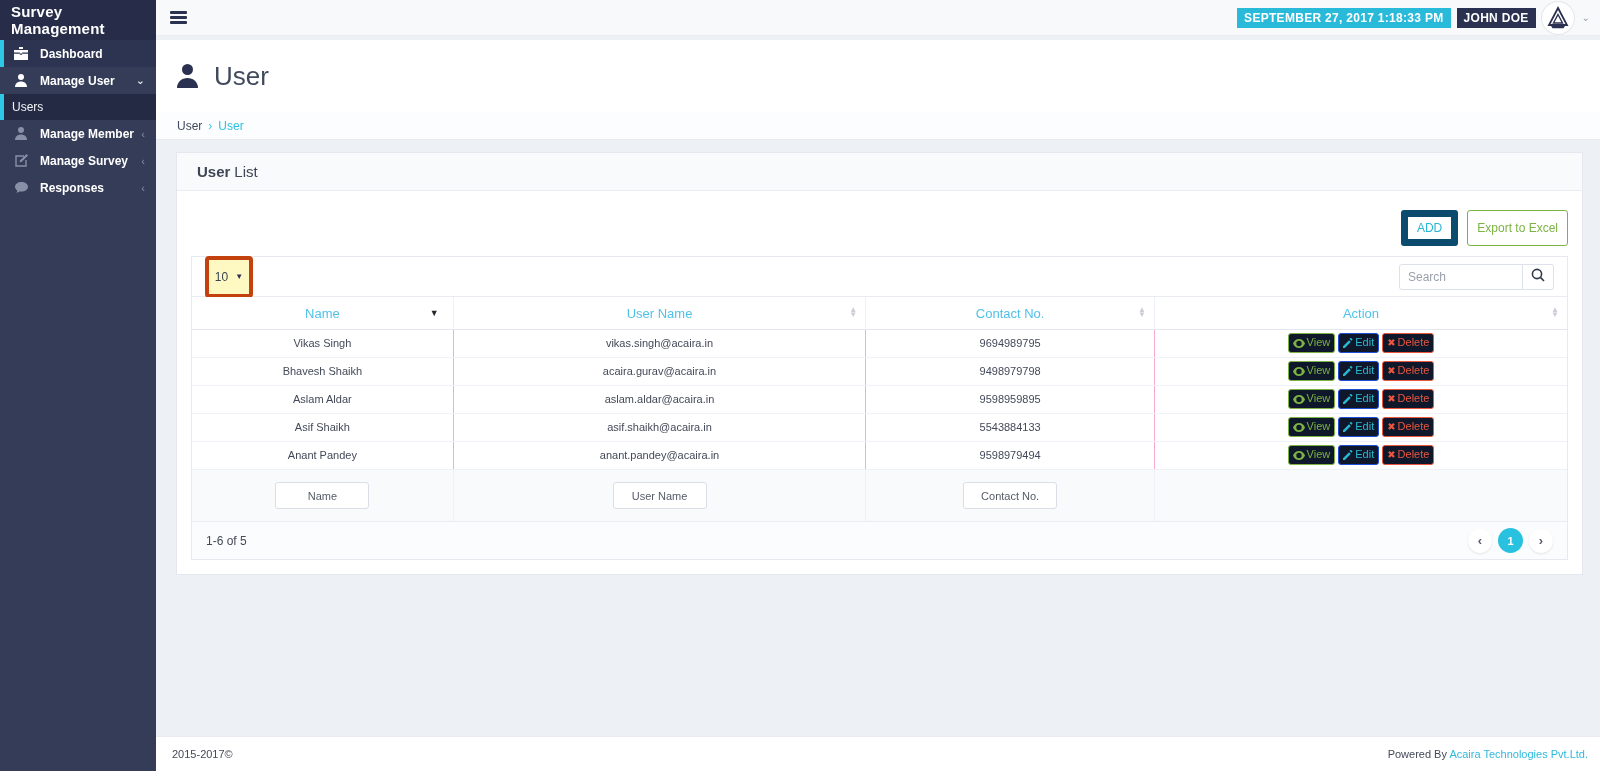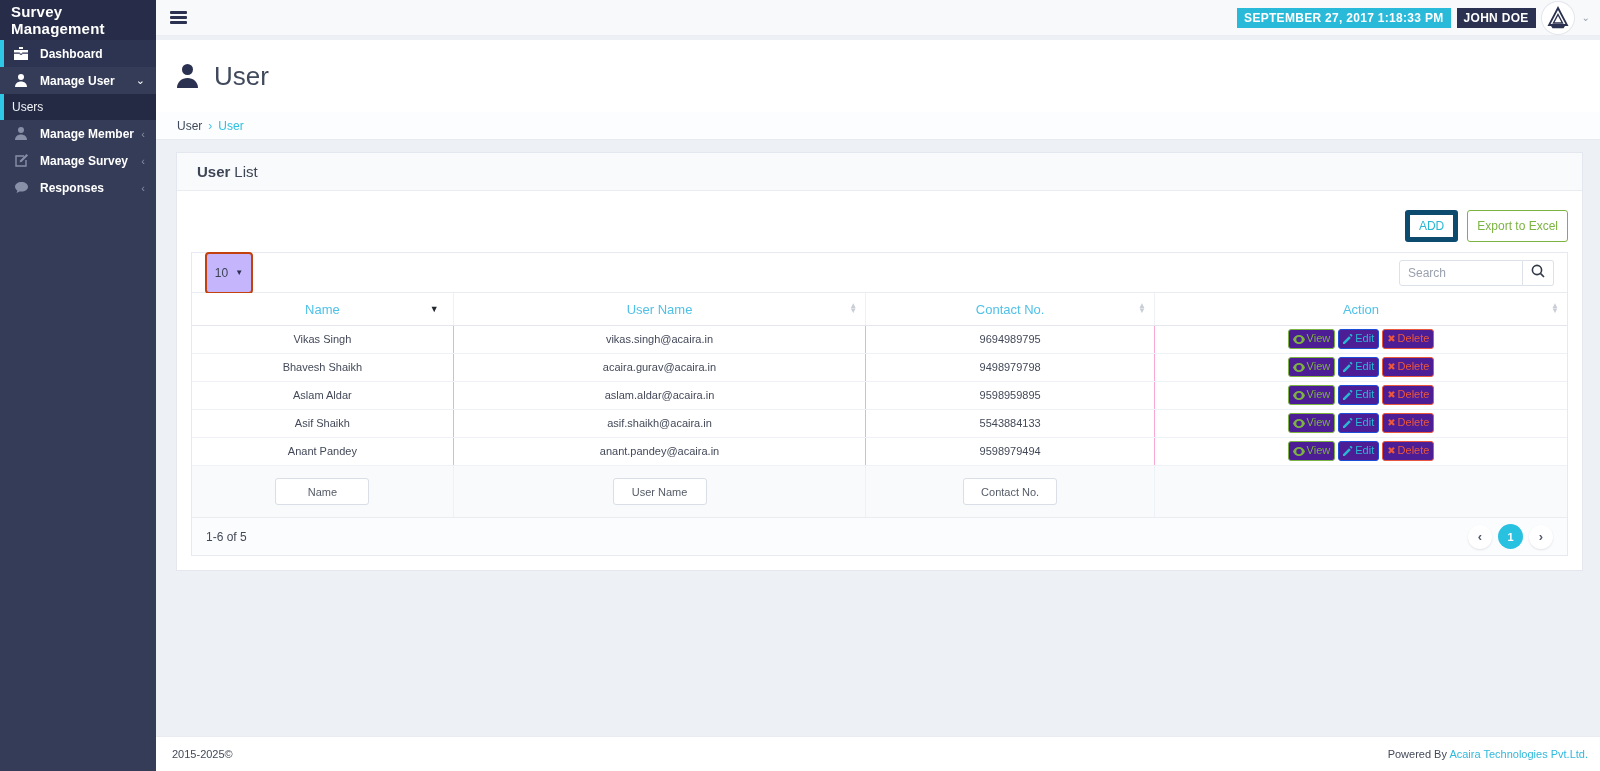--- a/index.html
+++ b/index.html
@@ -48,28 +48,28 @@
   .crumb-current { color:#2fc0e0; cursor:pointer; }
 
   
   .panel { position:absolute; left:176px; top:152px; width:1407px; background:#fff; border:1px solid #e4e8ee; }
   .panel-header { height:38px; background:#f8fafb; border-bottom:1px solid #e9edf2; display:flex; align-items:center;
                   padding-left:20px; font-size:15px; color:#3e4555; }
   .panel-header b { font-weight:700; margin-right:4px; }
   .panel-body { padding:12px 14px 14px 14px; }
   .btn-row { display:flex; justify-content:flex-end; gap:9px; padding:7px 0 10px 0; }
   .btn-outline { background:#fff; font-size:12px; padding:4px 9px; border-radius:3px; cursor:pointer; line-height:1.2; }
-  .btn-add { border:5px solid #0c4a6e; color:#29b7d3; }
+  .btn-add { border:7px solid #0c4a6e; color:#29b7d3; }
   .btn-export { border:1px solid #7cb342; color:#7cb342; }
 
   
   .table-widget { border:1px solid #e6eaf0; }
   .widget-toolbar { height:40px; display:flex; align-items:center; padding:0 13px; background:#fff;
                     border-bottom:1px solid #e9edf2; }
-  .pagesize { width:48px; height:42px; border:2px solid #c2410c; border-radius:4px; background:#c4b5fd;
+  .pagesize { width:48px; height:42px; border:4px solid #c2410c; border-radius:4px; background:#fef9c3;
               display:flex; align-items:center; justify-content:center; gap:7px; font-size:12px; color:#3c4353; cursor:pointer; }
   .pagesize .ps-caret { font-size:8px; color:#2b3150; }
   .search-group { margin-left:auto; display:flex; }
   .search-input { width:124px; height:26px; border:1px solid #dde2ea; border-radius:3px 0 0 3px; background:#fff;
                   font-size:12px; color:#3c4353; padding:0 8px; outline:none; font-family:inherit; }
   .search-input::placeholder { color:#9aa1ad; }
   .search-btn { width:31px; height:26px; border:1px solid #dde2ea; border-left:none; border-radius:0 3px 3px 0;
                 background:#fff; display:flex; align-items:center; justify-content:center; cursor:pointer; }
 
   table.user-table { width:100%; border-collapse:collapse; table-layout:fixed; }
@@ -79,21 +79,21 @@
   .user-table th:last-child { border-right:none; }
   .sort-desc { position:absolute; right:14px; top:50%; transform:translateY(-50%); font-size:9px; color:#23272f; }
   .sort-both { position:absolute; right:8px; top:50%; transform:translateY(-50%); display:flex; flex-direction:column;
                line-height:.62; font-size:8px; color:#c8cdd6; }
   .user-table td { height:28px; font-size:11px; color:#434958; text-align:center;
                    border-bottom:1px solid #eef1f5; border-right:1px solid #f9a8d4; background:#fff; }
   .user-table td:last-child { border-right:none; }
 
   .action-group { display:inline-flex; gap:3px; align-items:center; justify-content:center; }
   .act-btn { display:inline-flex; align-items:center; gap:2px; font-size:11px; padding:1px 4px; border-radius:3px;
-             background:#4c1d95; cursor:pointer; line-height:1.45; }
+             background:#0f172a; cursor:pointer; line-height:1.45; }
   .act-view { border:1px solid #7cb342; color:#7cb342; }
   .act-edit { border:1px solid #1d4ed8; color:#29b7d3; }
   .act-delete { border:1px solid #e9573f; color:#e9573f; }
   .act-btn svg { display:block; }
   .x-glyph { font-size:10px; font-weight:700; }
 
   tr.filter-row td { height:52px; background:#f9fafc; border-right:1px solid #eef1f5; border-bottom:none; }
   .filter-input { width:94px; height:27px; border:1px solid #d9dee7; border-radius:3px; background:#fff;
                   font-size:11px; color:#555b66; text-align:center; outline:none; font-family:inherit; }
   .filter-input::placeholder { color:#555b66; }
@@ -431,20 +431,20 @@
               <span class="pg-arrow">›</span>
             </span>
           </div>
         </div>
 
       </div>
     </div>
   </section>
 
   <footer class="footer">
-    <span>2015-2025©</span>
+    <span>2015-2017©</span>
     <span class="footer-right">
       <span>Powered By</span>
       <a class="footer-link">Acaira Technologies Pvt.Ltd.</a>
     </span>
   </footer>
 
 </div>
 
 </body></html>

